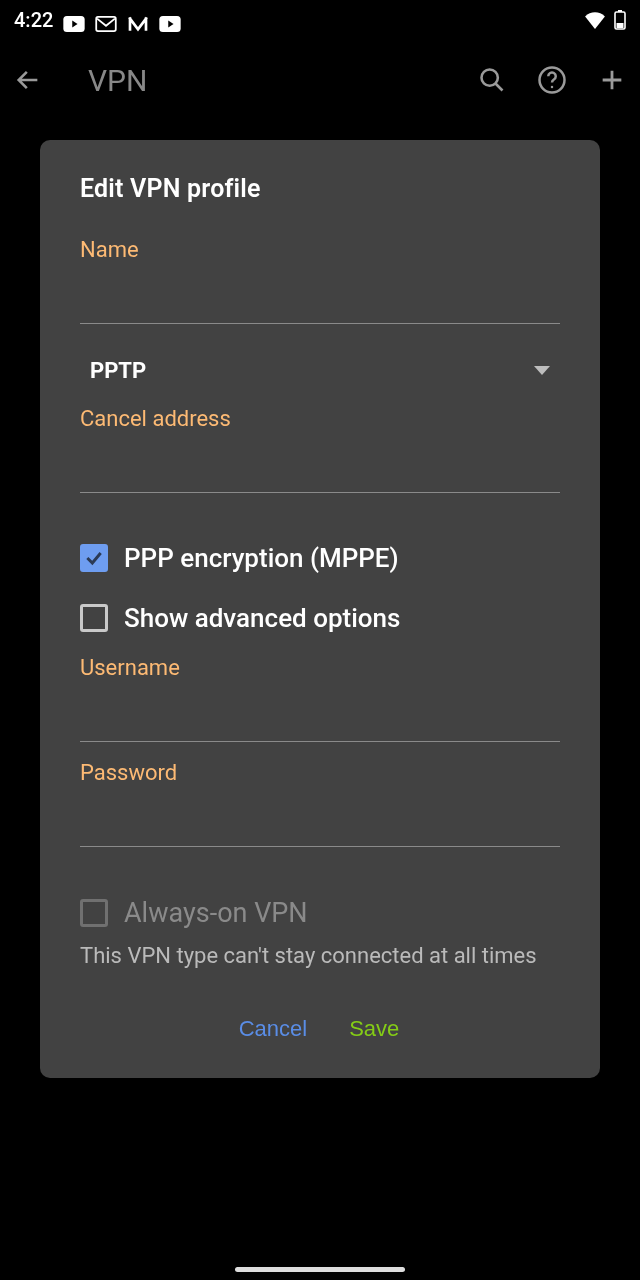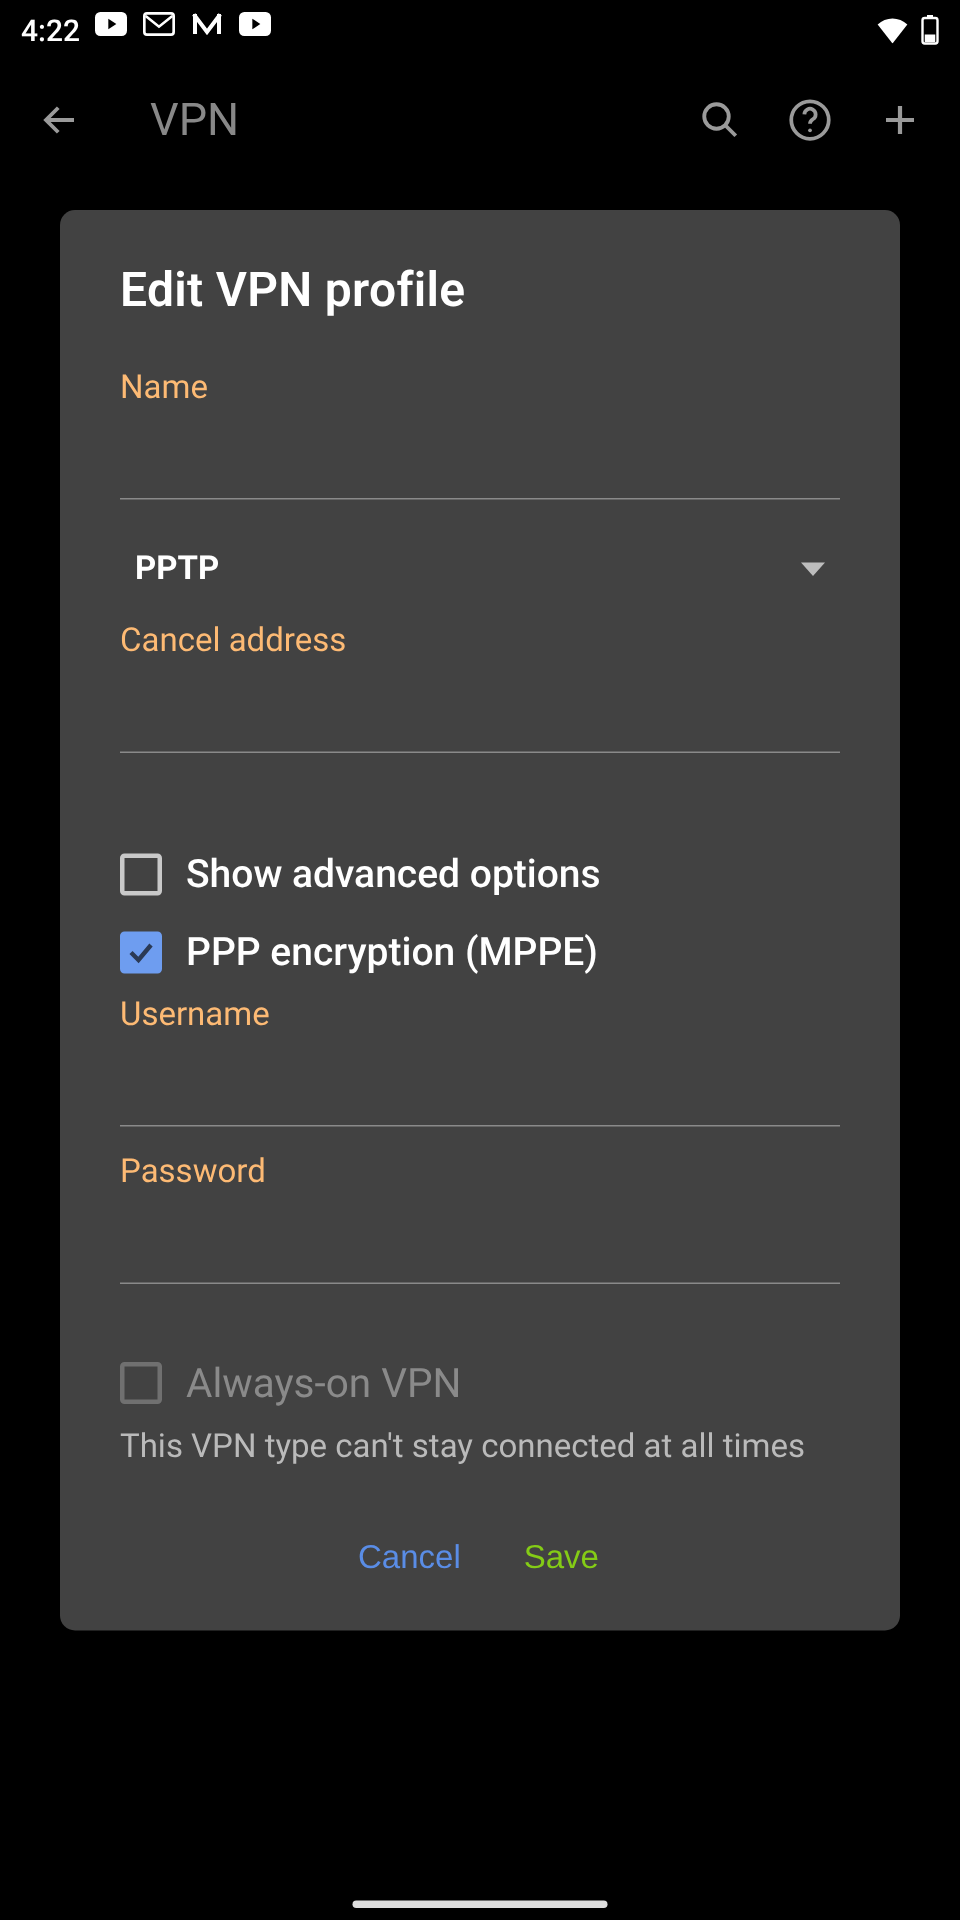--- a/index.html
+++ b/index.html
@@ -13,28 +13,28 @@
   }
   .status-bar {
     height: 40px;
     display: flex;
     align-items: center;
     justify-content: space-between;
     padding: 0 14px;
     font-size: 20px;
     font-weight: 500;
   }
-  .status-left { display: flex; align-items: flex-start; gap: 10px; }
+  .status-left { display: flex; align-items: flex-end; gap: 10px; }
   .status-right { display: flex; align-items: center; gap: 8px; }
   .status-icon { display: inline-flex; align-items: center; justify-content: center; }
   .app-bar {
     height: 80px;
     display: flex;
     align-items: center;
-    padding: 0 16px;
+    padding: 0 4px;
     gap: 12px;
     color: #777;
   }
   .app-bar .title {
     flex: 1;
     font-size: 30px;
     font-weight: 400;
     color: #888;
     margin-left: 24px;
   }
@@ -45,21 +45,21 @@
   }
   .dialog {
     position: relative;
     margin: 20px 40px 0 40px;
     width: 560px;
     background: #424242;
     border-radius: 10px;
     padding: 34px 40px 28px 40px;
   }
   .dialog-title {
-    font-size: 32px;
+    font-size: 25px;
     font-weight: 600;
     color: #fff;
     margin-bottom: 34px;
     letter-spacing: 0.2px;
   }
   .field-label {
     font-size: 22px;
     color: #fdba74;
     margin-bottom: 10px;
   }
@@ -240,36 +240,36 @@
   <div class="select-row">
     <span class="select-value">PPTP</span>
     <span class="caret-down"></span>
   </div>
 
   <div class="field-label">Cancel address</div>
   <input class="text-input" value="" style="">
 
   <div class="section-gap"></div>
 
-  <div class="checkbox-row" style="margin-top:30px;margin-bottom:22px;">
-    <span class="checkbox-box">
-      
-    </span>
-    <span class="checkbox-label">Show advanced options</span>
-  </div>
-
   <div class="checkbox-row">
     <span class="checkbox-box checked">
       <svg width="20" height="20" viewBox="0 0 24 24">
           <path d="M4 12 L10 18 L20 6" fill="none" stroke="#2b3a55" stroke-width="3.5"></path>
         </svg>
     </span>
     <span class="checkbox-label">PPP encryption (MPPE)</span>
   </div>
 
+  <div class="checkbox-row" style="margin-top:30px;margin-bottom:22px;">
+    <span class="checkbox-box">
+      
+    </span>
+    <span class="checkbox-label">Show advanced options</span>
+  </div>
+
   <div class="field-label">Username</div>
   <input class="text-input" value="" style="">
 
   <div class="field-label">Password</div>
   <input class="text-input" type="password" value="" style="">
 
   <div class="section-gap"></div>
 
   <div class="checkbox-row disabled">
     <span class="checkbox-box">

